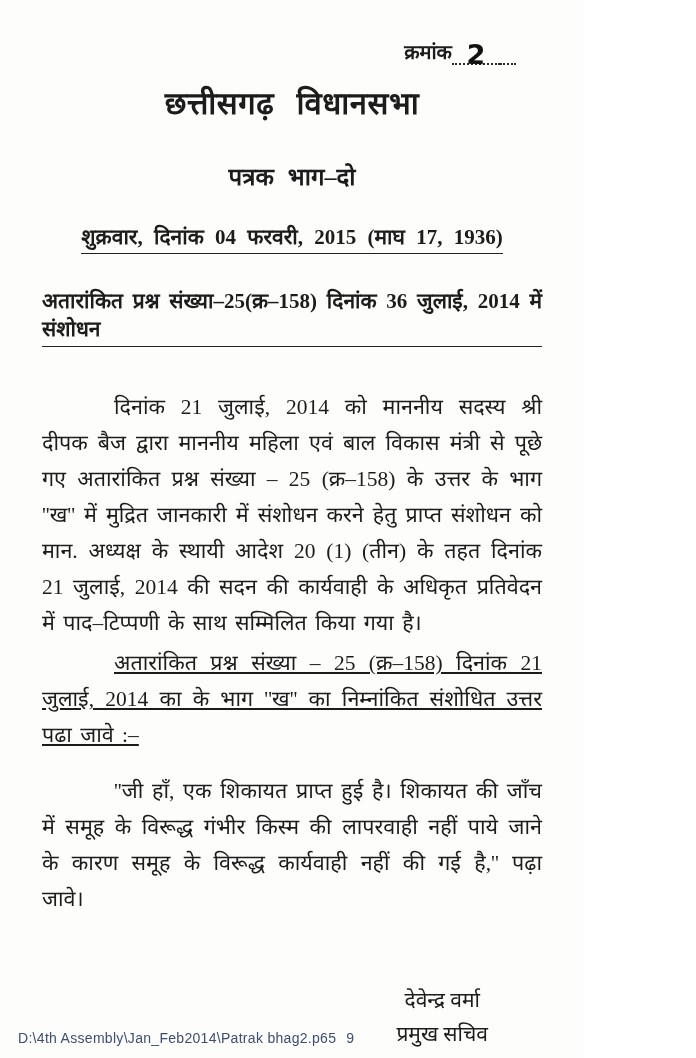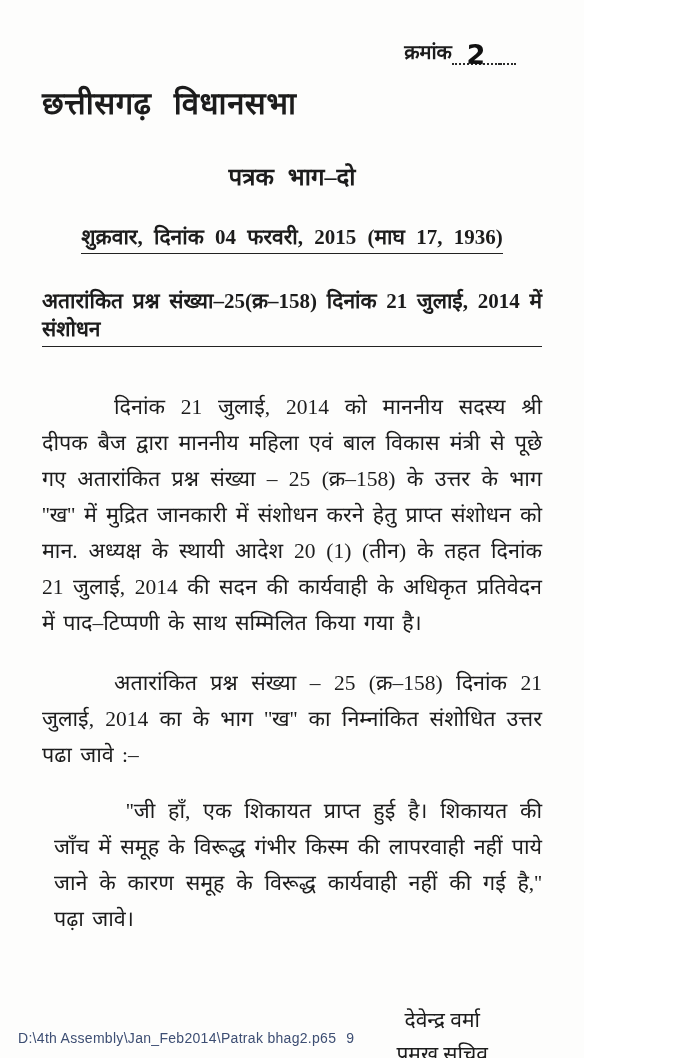--- a/index.html
+++ b/index.html
@@ -42,20 +42,21 @@
     bottom: -7px;
     transform: translateX(-50%) rotate(2deg);
     font-family: "DejaVu Sans", sans-serif;
     font-size: 27px;
     font-weight: 700;
     color: #111;
   }
   
   .title {
     margin: 16px 0 0 0;
+    text-align: center;
     font-size: 31px;
     font-weight: 600;
     word-spacing: 14px;
     letter-spacing: 0.5px;
   }
   .subtitle {
     margin: 36px 0 0 0;
     text-align: center;
     font-size: 24px;
     font-weight: 600;
@@ -86,22 +87,22 @@
   
   .body-para {
     margin: 0;
     font-size: 21.5px;
     line-height: 36px;
     text-align: justify;
     text-indent: 72px;
     word-spacing: 3px;
   }
   .para-1 { margin-top: 42px; }
-  .para-2 { margin-top: 24px; }
-  .para-3 { margin-top: 20px; margin-left: 12px; }
+  .para-2 { margin-top: 4px; text-decoration: underline; }
+  .para-3 { margin-top: 20px; }
   
   .signature {
     margin-top: 66px;
     display: flex;
     justify-content: flex-end;
   }
   .signature-inner {
     margin-right: 54px;
     text-align: center;
     font-size: 21px;
@@ -133,21 +134,21 @@
   </div>
 
   <h1 class="title">छत्तीसगढ़ विधानसभा</h1>
 
   <h2 class="subtitle">पत्रक भाग–दो</h2>
 
   <div class="date-line-wrap">
     <span class="underlined">शुक्रवार, दिनांक 04 फरवरी, 2015 (माघ 17, 1936)</span>
   </div>
 
-  <div class="subject">अतारांकित प्रश्न संख्या–25(क्र–158) दिनांक 21 जुलाई, 2014 में संशोधन</div>
+  <div class="subject">अतारांकित प्रश्न संख्या–25(क्र–158) दिनांक 36 जुलाई, 2014 में संशोधन</div>
 
   <p class="body-para para-1">दिनांक 21 जुलाई, 2014 को माननीय सदस्य श्री दीपक बैज द्वारा माननीय महिला एवं बाल विकास मंत्री से पूछे गए अतारांकित प्रश्न संख्या – 25 (क्र–158) के उत्तर के भाग ''ख'' में मुद्रित जानकारी में संशोधन करने हेतु प्राप्त संशोधन को मान. अध्यक्ष के स्थायी आदेश 20 (1) (तीन) के तहत दिनांक 21 जुलाई, 2014 की सदन की कार्यवाही के अधिकृत प्रतिवेदन में पाद–टिप्पणी के साथ सम्मिलित किया गया है।</p>
 
   <p class="body-para para-2">अतारांकित प्रश्न संख्या – 25 (क्र–158) दिनांक 21 जुलाई, 2014 का के भाग ''ख'' का निम्नांकित संशोधित उत्तर पढा जावे :–</p>
 
   <p class="body-para para-3">''जी हॉं, एक शिकायत प्राप्त हुई है। शिकायत की जॉंच में समूह के विरूद्ध गंभीर किस्म की लापरवाही नहीं पाये जाने के कारण समूह के विरूद्ध कार्यवाही नहीं की गई है,'' पढ़ा जावे।</p>
 
   <div class="signature">
     <div class="signature-inner">
       <div>देवेन्द्र वर्मा</div>

